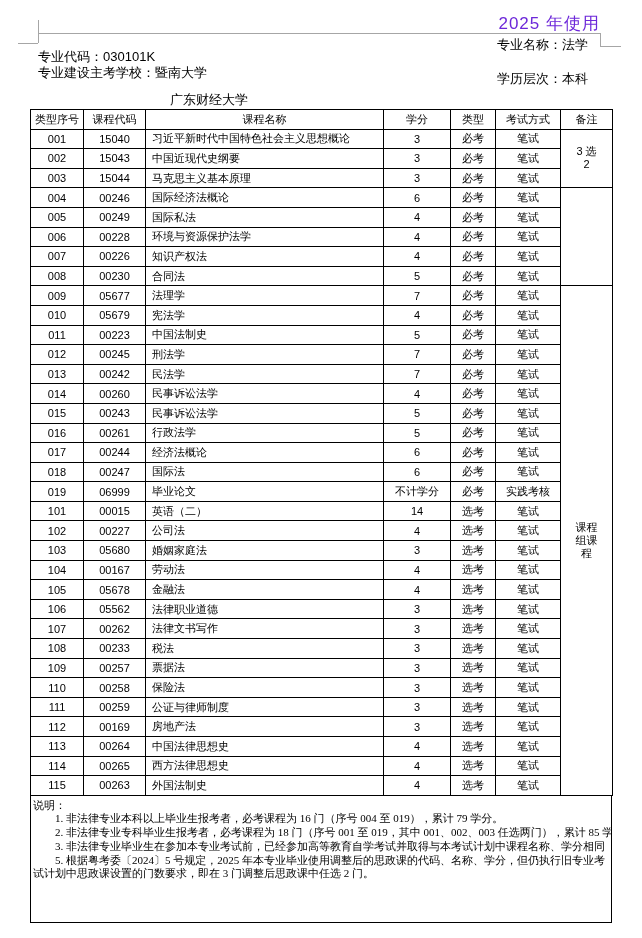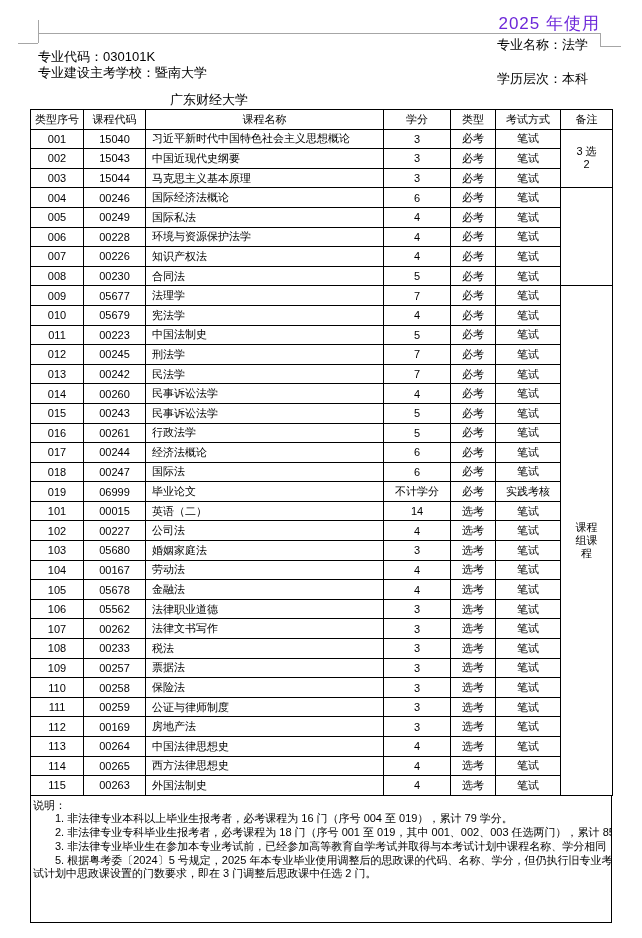--- a/index.html
+++ b/index.html
@@ -27,21 +27,21 @@
   table.course { border-collapse:collapse; table-layout:fixed; width:582px; }
   table.course th, table.course td {
     border:1px solid #000; font-size:11px; font-weight:normal;
     text-align:center; vertical-align:middle; padding:0; height:19.6px;
     overflow:hidden; white-space:nowrap;
   }
   table.course td.name-col { text-align:left; padding-left:6px; }
   table.course td.remark-col { white-space:normal; }
   .remark-text { display:inline-block; width:2.3em; text-align:center; line-height:1.2; font-size:11px; }
 
-  .notes { border:1px solid #000; border-top:none; height:127px; padding:3px 2px 16px 2px; overflow:hidden; }
+  .notes { border:1px solid #000; border-top:none; height:127px; padding:3px 2px 16px 2px; overflow:hidden;font-family:Liberation Serif, serif; }
   .note-line { font-size:11px; line-height:13.7px; white-space:nowrap; color:#000; }
 </style>
 </head>
 <body>
 
 <div class="page">
 
   <div class="rule-top"></div>
   <div class="mark-l-v"></div>
   <div class="mark-l-h"></div>

